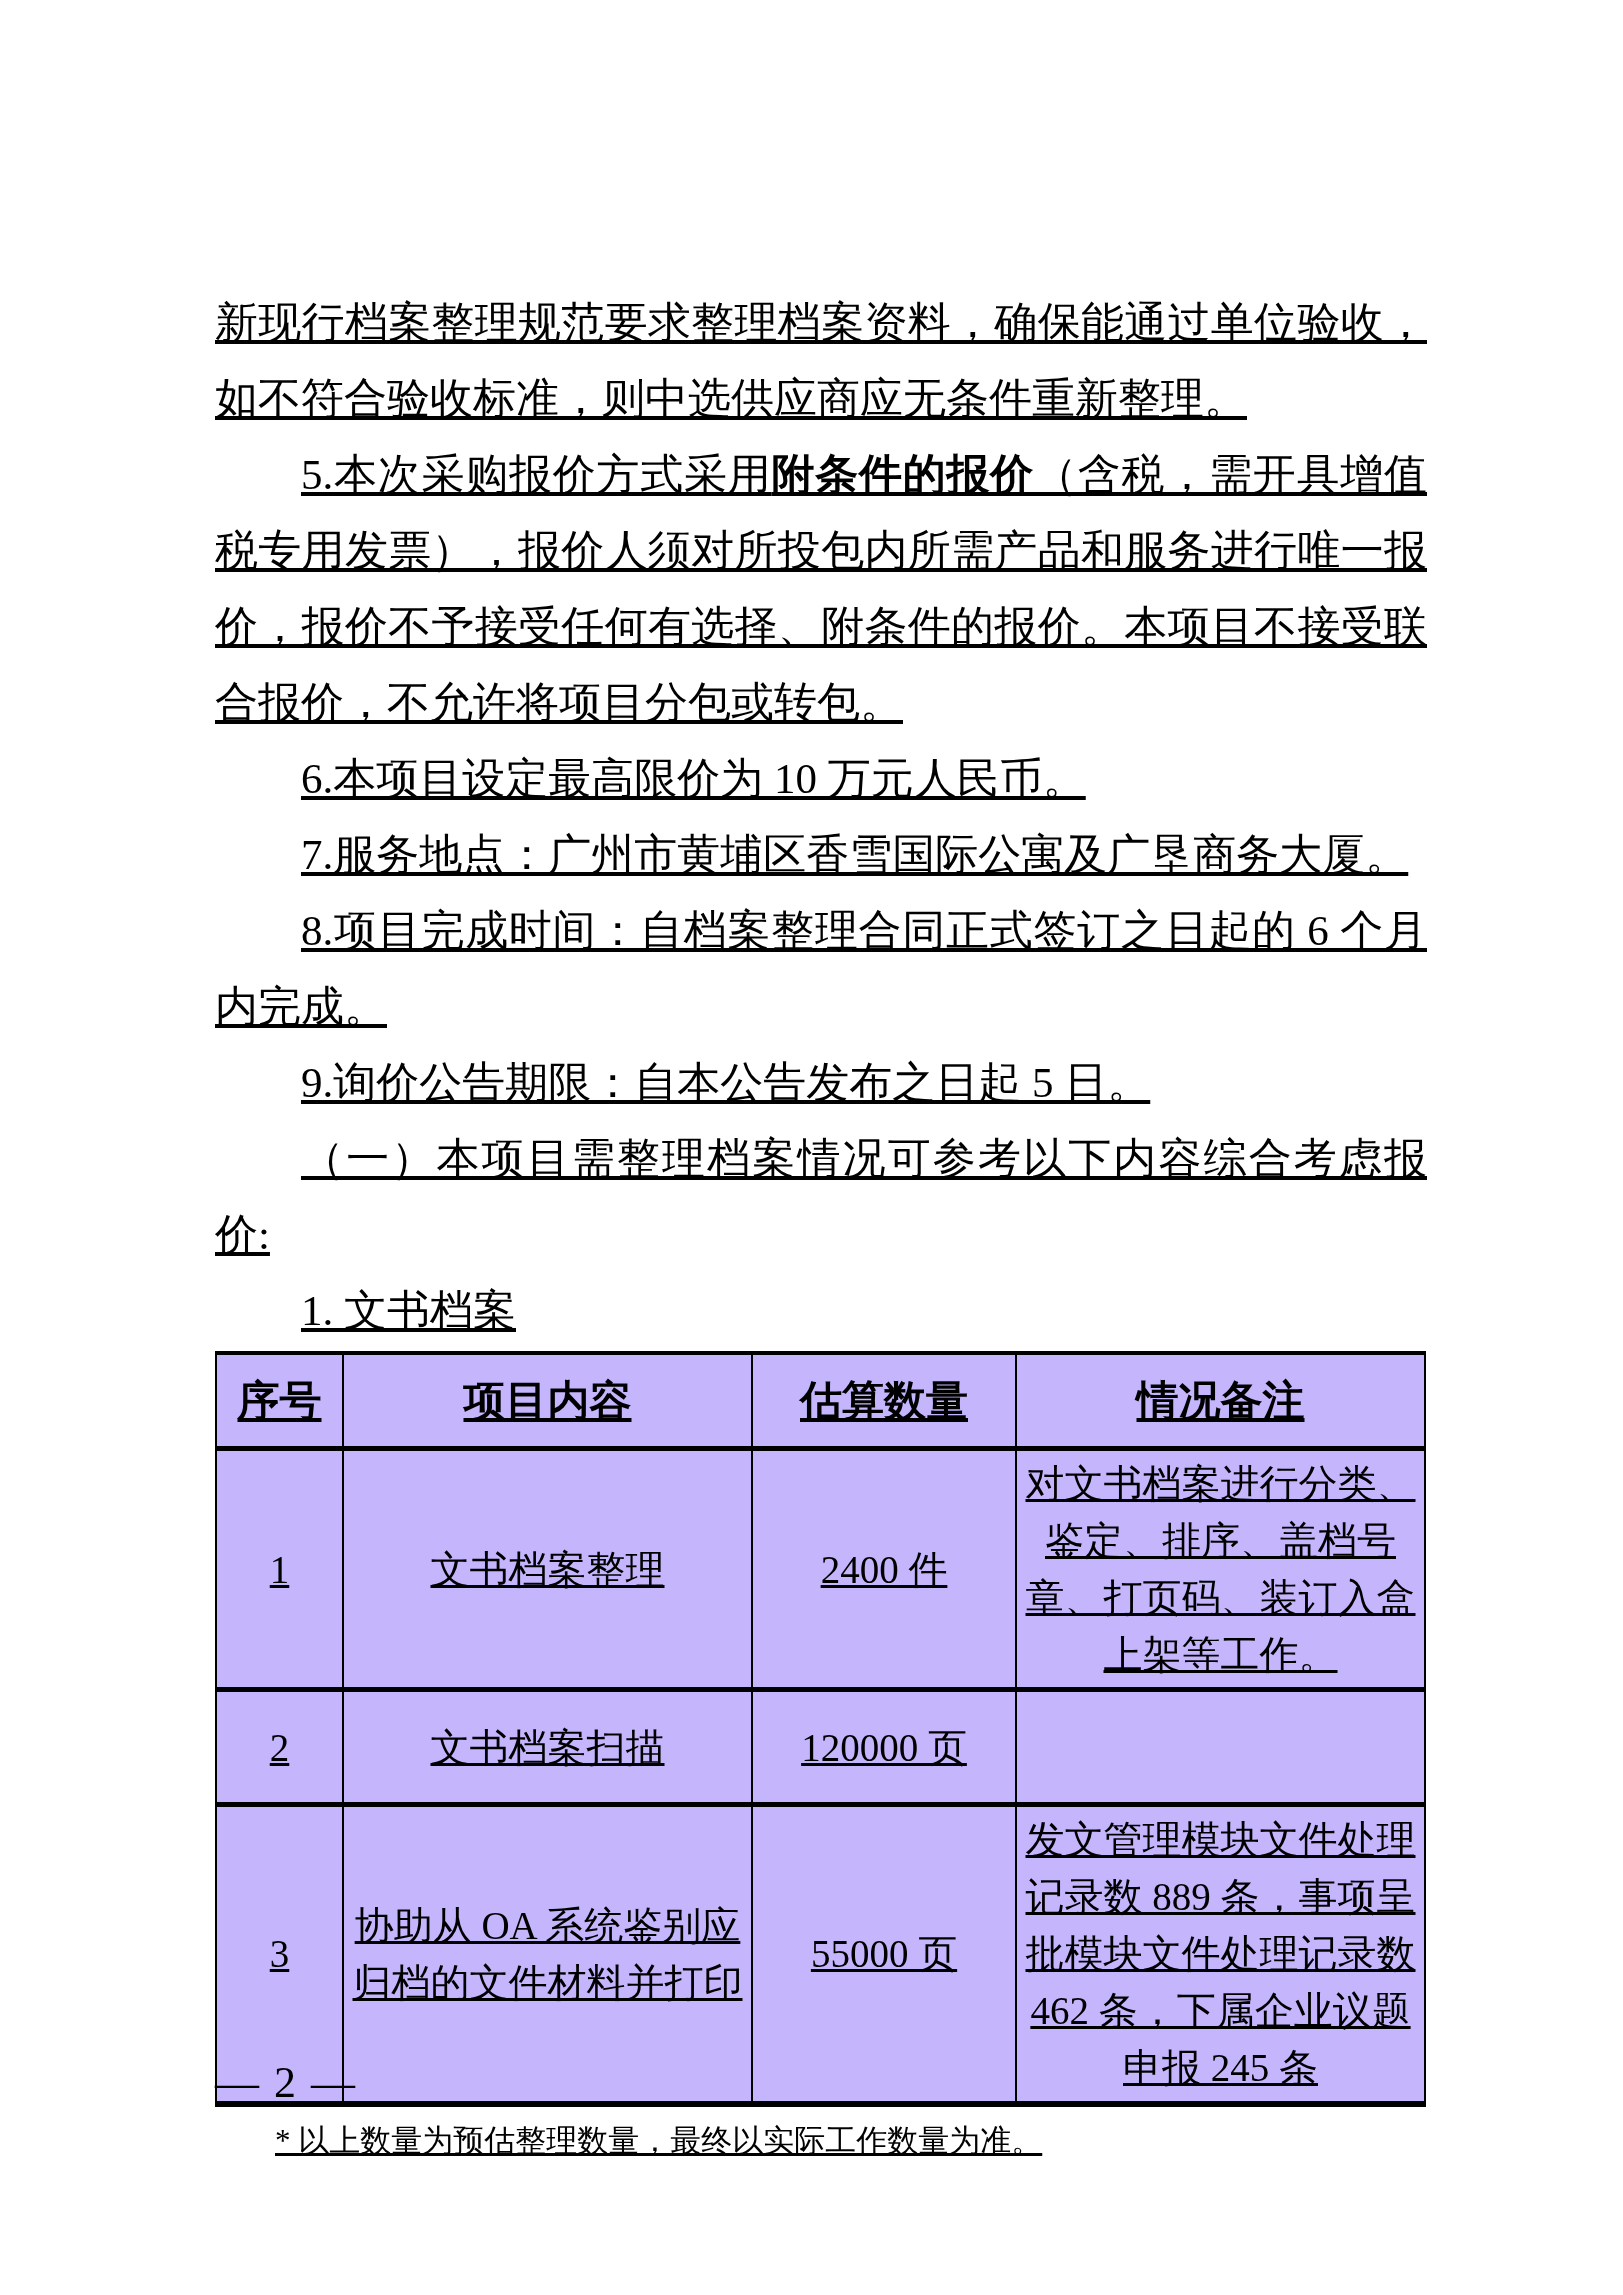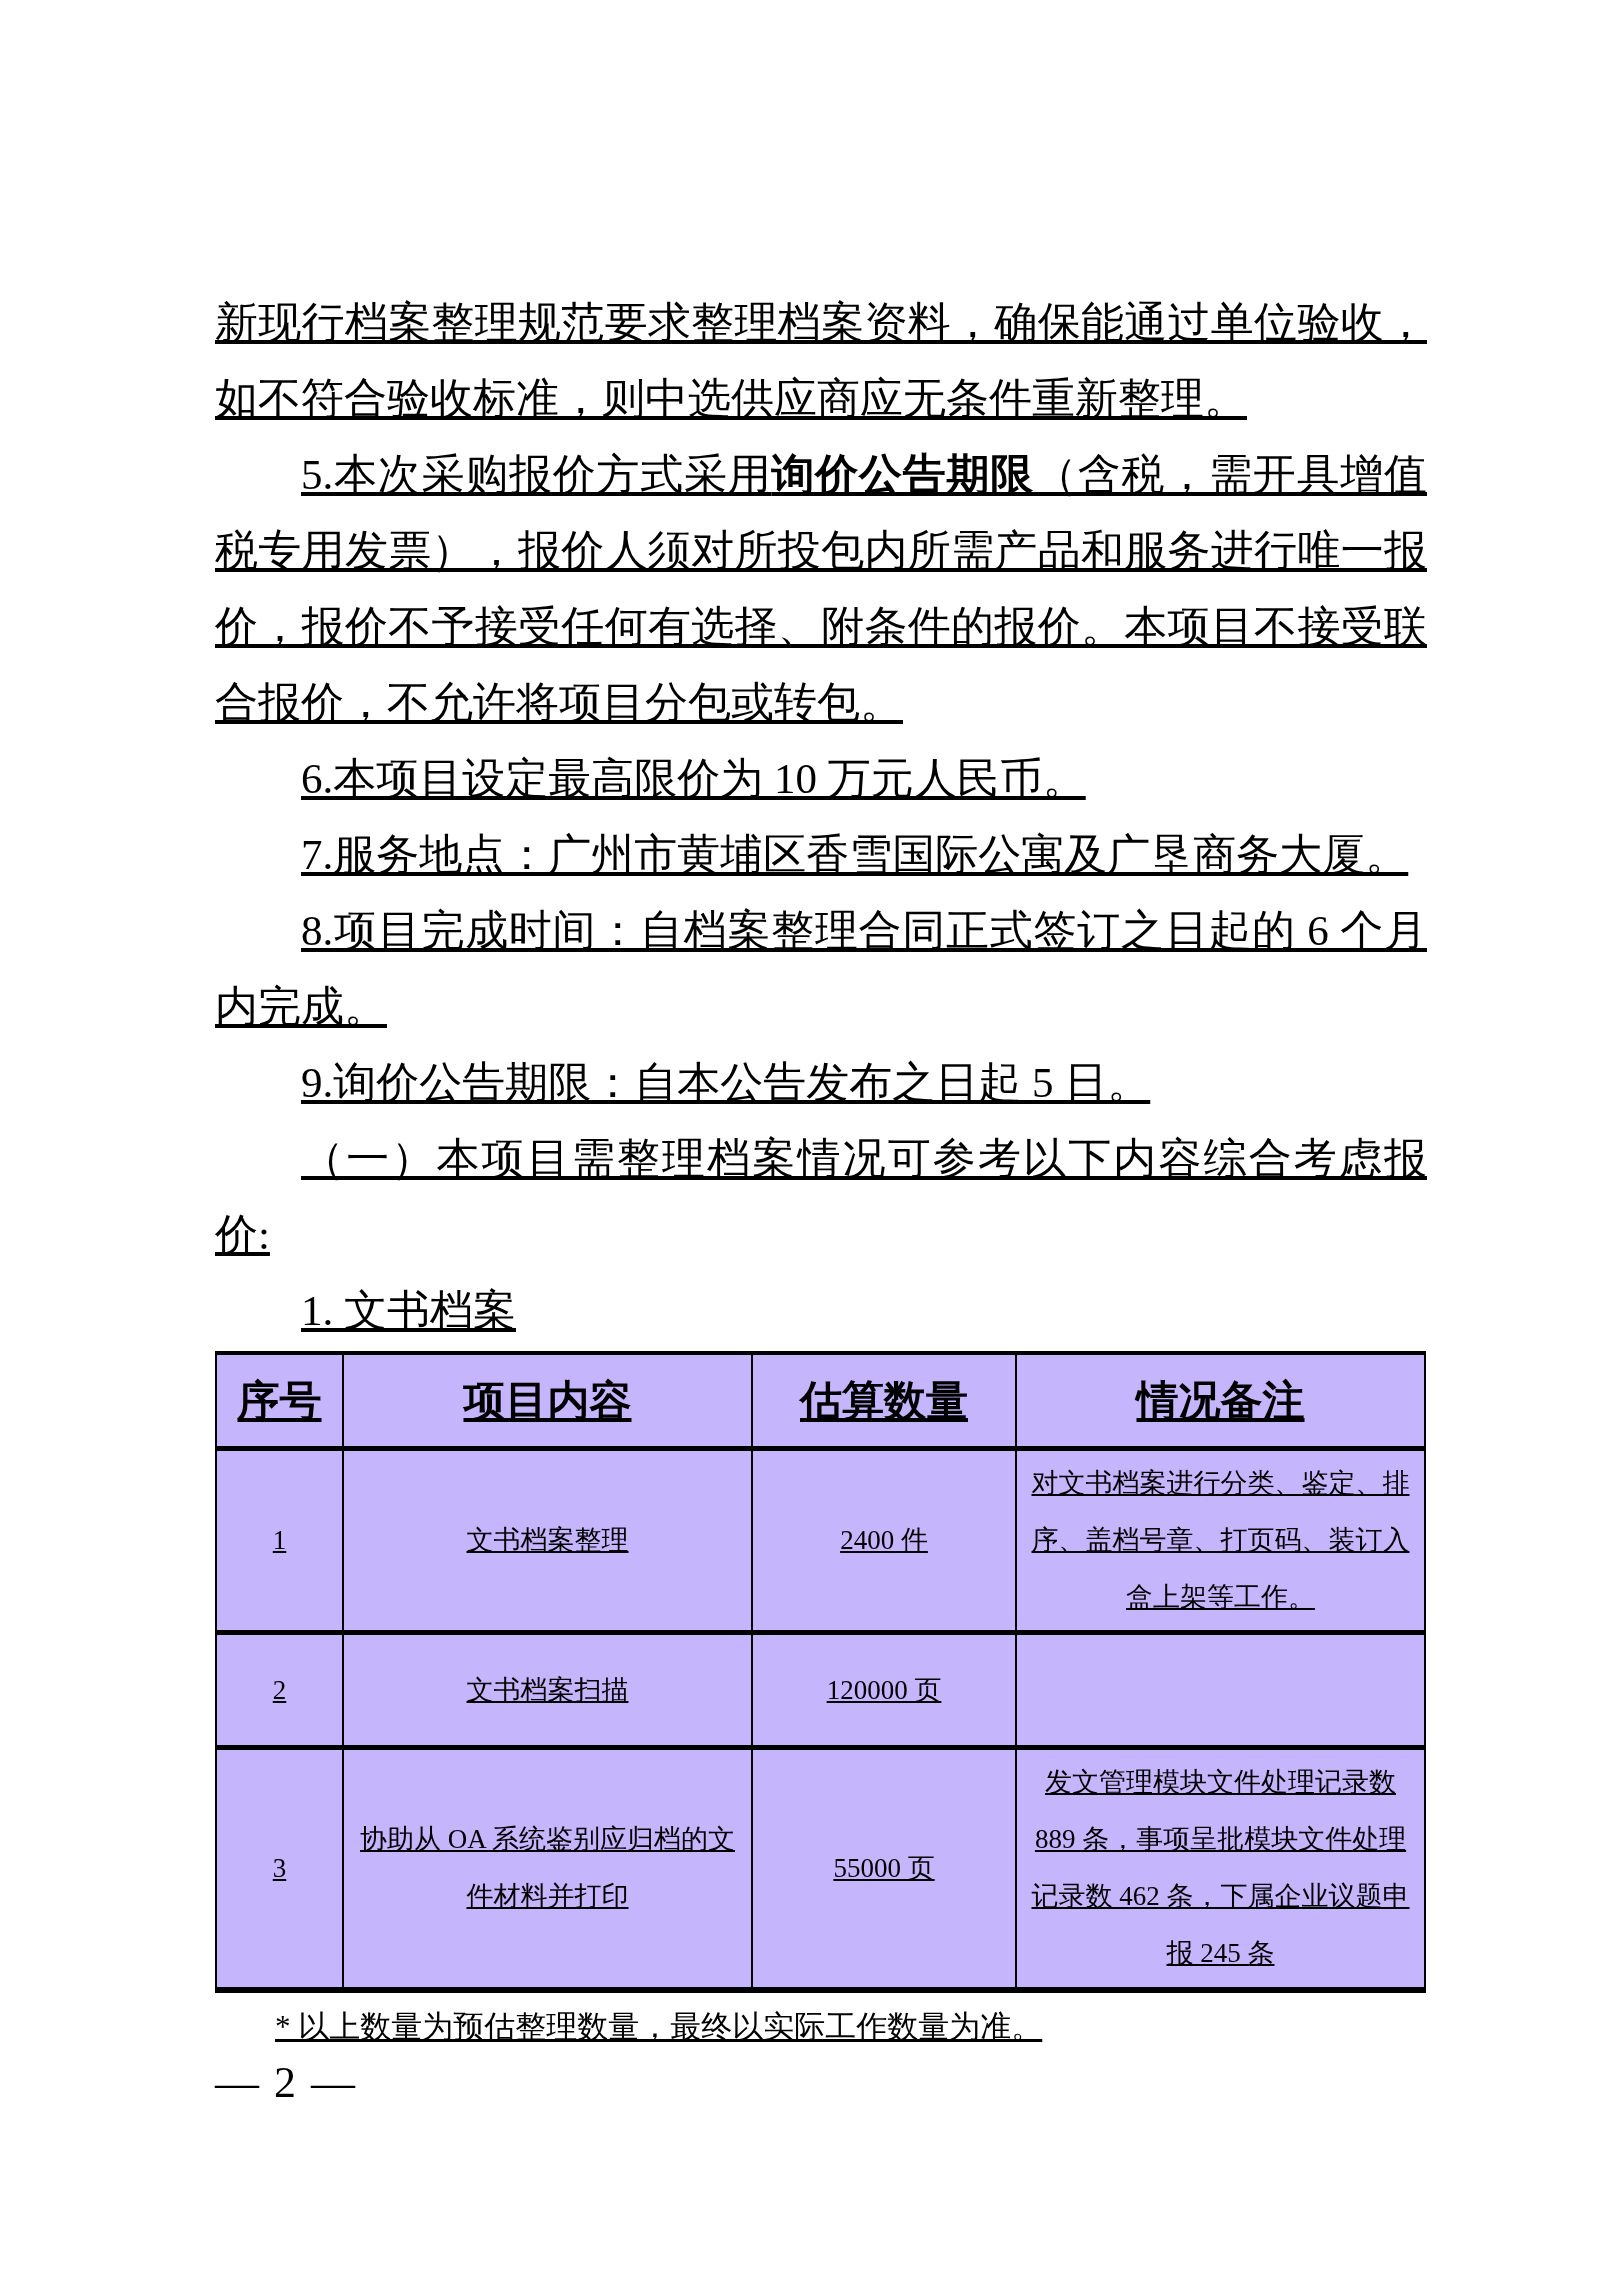--- a/index.html
+++ b/index.html
@@ -59,21 +59,21 @@
   .col-notes    { width: 409px; }
 
   table.archive-table th {
     font-size: 42px;
     font-weight: bold;
     text-align: center;
     height: 83px;
     line-height: 56px;
   }
   table.archive-table td {
-    font-size: 27px;
+    font-size: 39px;
     text-align: center;
     line-height: 57px;
   }
   td.c-no { font-size: 42px; }
   td.c-content { font-size: 37px; }
   td.c-quantity { font-size: 39px; }
   td.c-notes {
     font-size: 34px;
     line-height: 53px;
     text-align: justify;
@@ -100,21 +100,21 @@
   }
 </style>
 </head>
 <body>
 
 <div class="page">
   <div class="content">
 
     <div class="paras" id="paragraphs">
         <p class=""><span>新现行档案整理规范要求整理档案资料，确保能通过单位验收，如不符合验收标准，则中选供应商应无条件重新整理。</span></p>
-        <p class="indent "><span>5.本次采购报价方式采用</span><span class="b">询价公告期限</span><span>（含税，需开具增值税专用发票），报价人须对所投包内所需产品和服务进行唯一报价，报价不予接受任何有选择、附条件的报价。本项目不接受联合报价，不允许将项目分包或转包。</span></p>
+        <p class="indent "><span>5.本次采购报价方式采用</span><span class="b">附条件的报价</span><span>（含税，需开具增值税专用发票），报价人须对所投包内所需产品和服务进行唯一报价，报价不予接受任何有选择、附条件的报价。本项目不接受联合报价，不允许将项目分包或转包。</span></p>
         <p class="indent "><span>6.本项目设定最高限价为 10 万元人民币。</span></p>
         <p class="indent "><span>7.服务地点：广州市黄埔区香雪国际公寓及广垦商务大厦。</span></p>
         <p class="indent "><span>8.项目完成时间：自档案整理合同正式签订之日起的 6 个月内完成。</span></p>
         <p class="indent "><span>9.询价公告期限：自本公告发布之日起 5 日。</span></p>
         <p class="indent "><span>（一）本项目需整理档案情况可参考以下内容综合考虑报价:</span></p>
         <p class="indent "><span>1. 文书档案</span></p>
       </div>
 
     <table class="archive-table">
       <colgroup>

